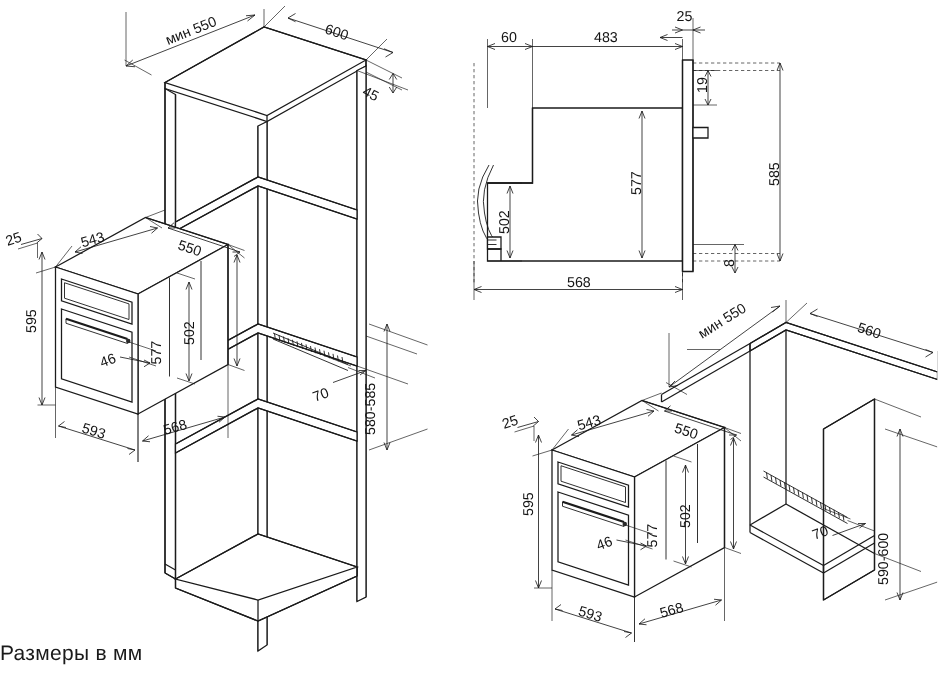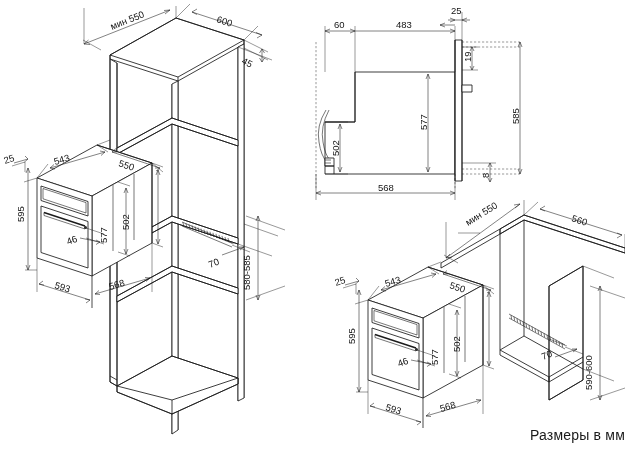--- a/index.html
+++ b/index.html
@@ -22,21 +22,21 @@
     position: absolute;
     left: 0;
     top: 0;
     display: block;
   }
   .cap {
     position: absolute;
     left: 0;
     top: 427px;
     width: 625px;
-    text-align: right;
+    text-align: left;
     font-size: 14px;
     color: #1a1a1a;
     letter-spacing: .2px;
     white-space: nowrap;
   }
   
   .ln   { stroke: #1b1b1b; stroke-width: .85; fill: none; stroke-linecap: butt; }
   .lnt  { stroke: #1b1b1b; stroke-width: .6;  fill: none; }
   .lnh  { stroke: #1b1b1b; stroke-width: 1.5; fill: none; }
   .dim  { stroke: #1b1b1b; stroke-width: .55; fill: none; }

